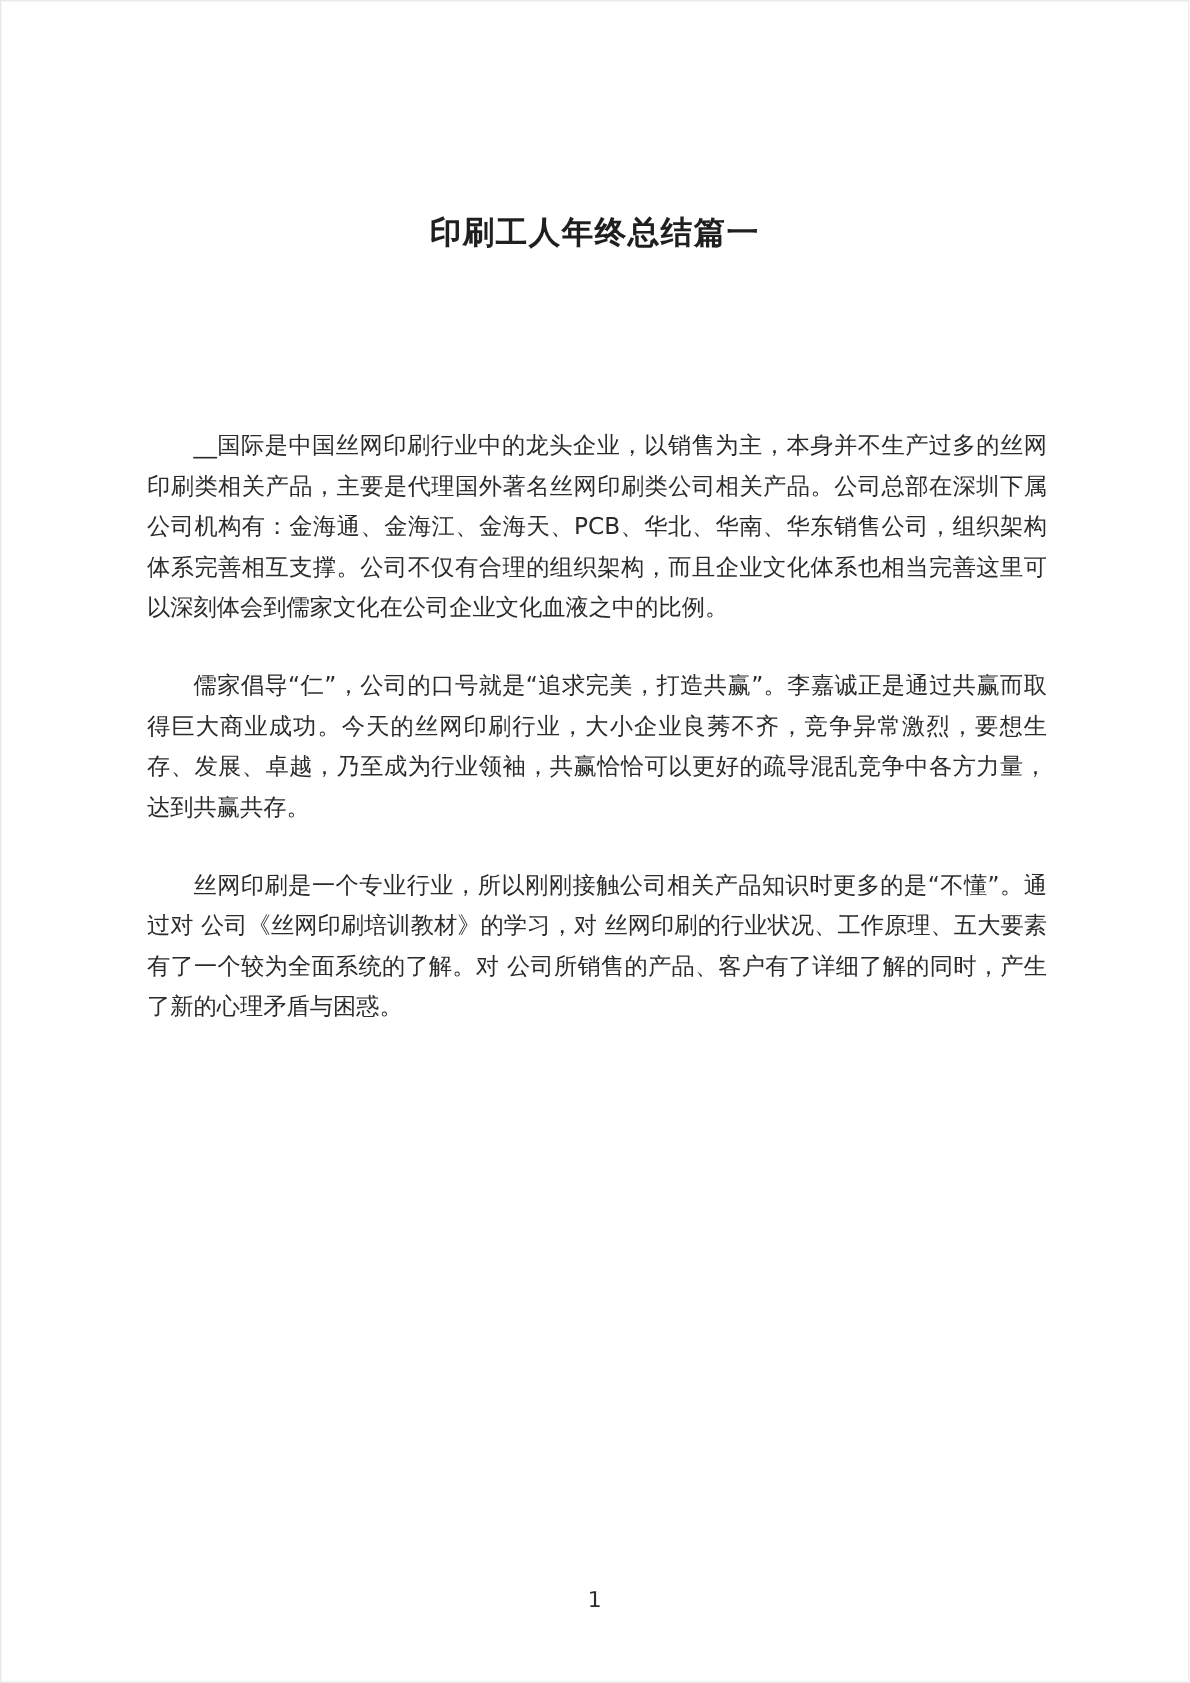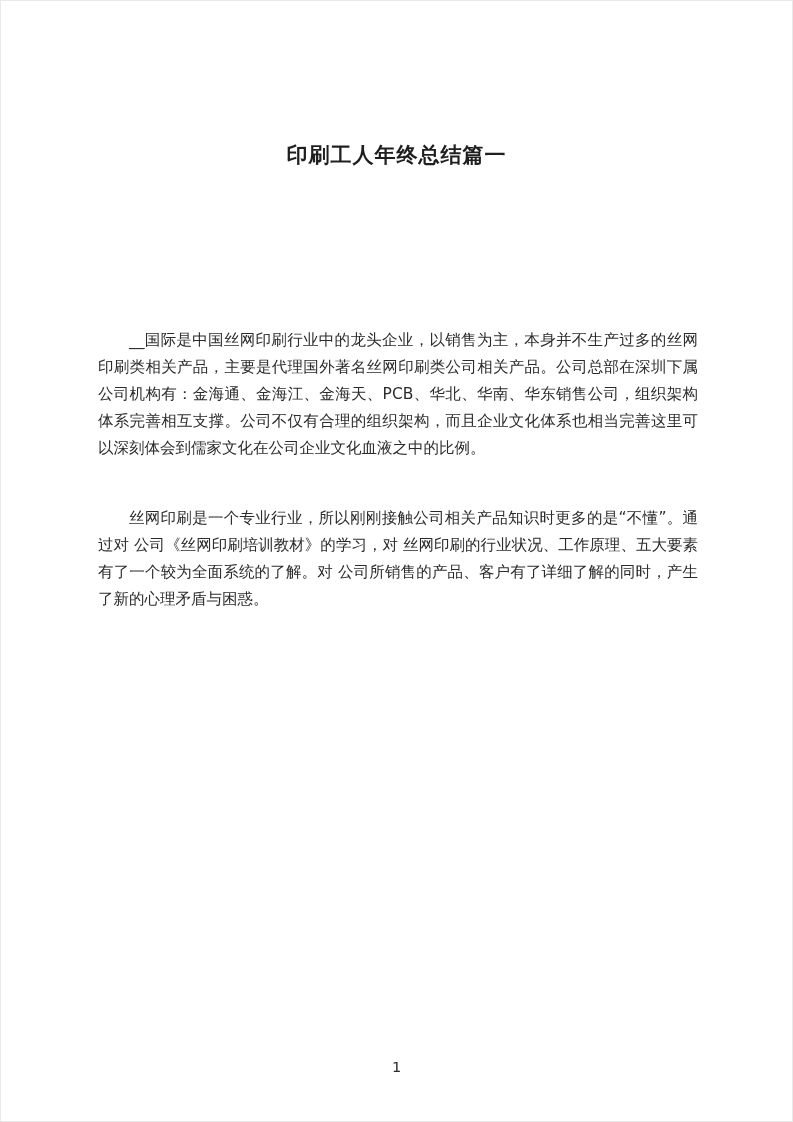--- a/index.html
+++ b/index.html
@@ -36,39 +36,39 @@
     width: 600px;
     font-size: 15.5px;
     line-height: 27px;
     color: #2b2b2b;
     text-align: justify;
     text-justify: inter-ideograph;
   }
   .doc-body p {
     text-indent: 2em;
     margin-bottom: 25px;
-    margin-top: 43px;
   }
   .page-footer {
     position: absolute;
     bottom: 46px;
     left: 0;
     width: 100%;
     text-align: center;
     font-size: 14.5px;
     color: #2b2b2b;
   }
 </style>
 </head>
 <body>
 
 <div class="page">
   <h1 class="doc-title">印刷工人年终总结篇一</h1>
 
   <div class="doc-body">
     <p>__国际是中国丝网印刷行业中的龙头企业，以销售为主，本身并不生产过多的丝网印刷类相关产品，主要是代理国外著名丝网印刷类公司相关产品。公司总部在深圳下属公司机构有：金海通、金海江、金海天、PCB、华北、华南、华东销售公司，组织架构体系完善相互支撑。公司不仅有合理的组织架构，而且企业文化体系也相当完善这里可以深刻体会到儒家文化在公司企业文化血液之中的比例。</p>
+    <p>儒家倡导“仁”，公司的口号就是“追求完美，打造共赢”。李嘉诚正是通过共赢而取得巨大商业成功。今天的丝网印刷行业，大小企业良莠不齐，竞争异常激烈，要想生存、发展、卓越，乃至成为行业领袖，共赢恰恰可以更好的疏导混乱竞争中各方力量，达到共赢共存。</p>
     <p>丝网印刷是一个专业行业，所以刚刚接触公司相关产品知识时更多的是“不懂”。通过对 公司《丝网印刷培训教材》的学习，对 丝网印刷的行业状况、工作原理、五大要素有了一个较为全面系统的了解。对 公司所销售的产品、客户有了详细了解的同时，产生了新的心理矛盾与困惑。</p>
   </div>
 
   <div class="page-footer">
     <span>1</span>
   </div>
 </div>
 
 </body></html>

